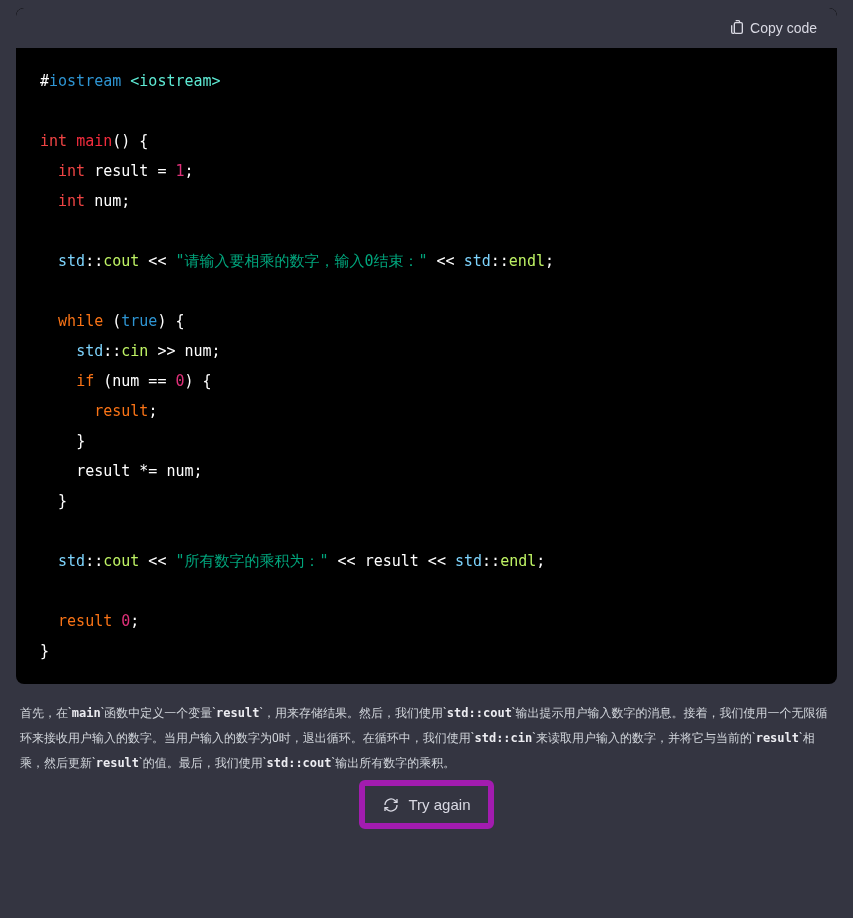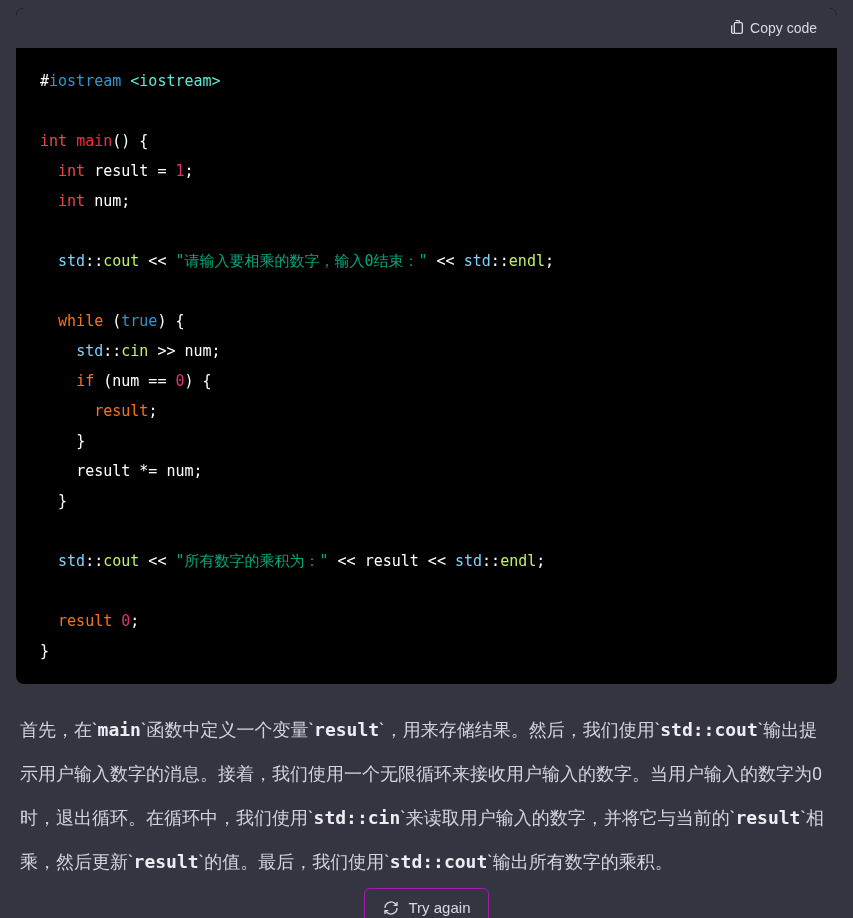--- a/index.html
+++ b/index.html
@@ -64,41 +64,41 @@
     .tok-punct { color: #ffffff; }
     .tok-num { color: #df3079; }
     .tok-ns { color: #7dd3fc; }
     .tok-scope { color: #ffffff; }
     .tok-member { color: #bef264; }
     .tok-string { color: #00a67d; }
     .tok-bool { color: #2e95d3; margin-top: 32px; }
     .tok-control { color: #f97316; }
 
     .explanation {
-      padding: 24px 20px 0 20px;
-      font-size: 18px;
-      line-height: 44px;
+      padding: 17px 20px 0 20px;
+      font-size: 12px;
+      line-height: 25px;
       color: #d1d5db;
     }
     .explanation .code-inline {
       font-family: "Consolas", "Monaco", monospace;
       font-weight: bold;
       color: #ececf1;
     }
     .try-again-wrapper {
       display: flex;
       justify-content: center;
       margin-top: 4px;
     }
     .try-again-button {
       display: flex;
       align-items: center;
       gap: 10px;
       background: #343541;
-      border: 1px solid #a21caf;
+      border: 6px solid #a21caf;
       color: #d9d9e3;
       font-size: 15px;
       padding: 10px 18px;
       border-radius: 6px;
       cursor: pointer;
     }
     .try-again-button svg {
       width: 16px;
       height: 16px;
       stroke: #d9d9e3;

